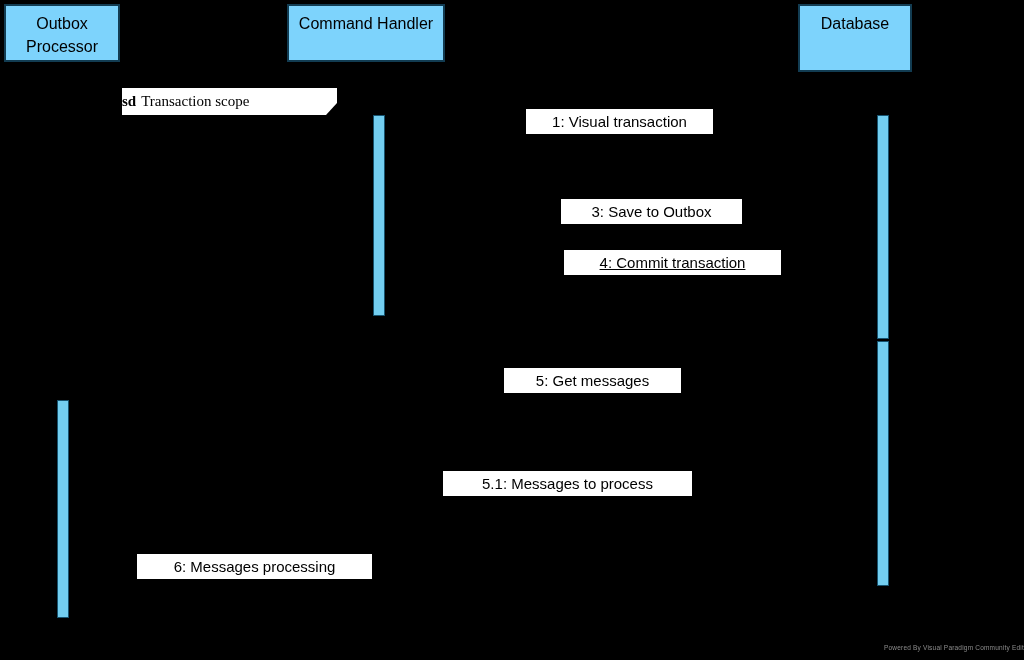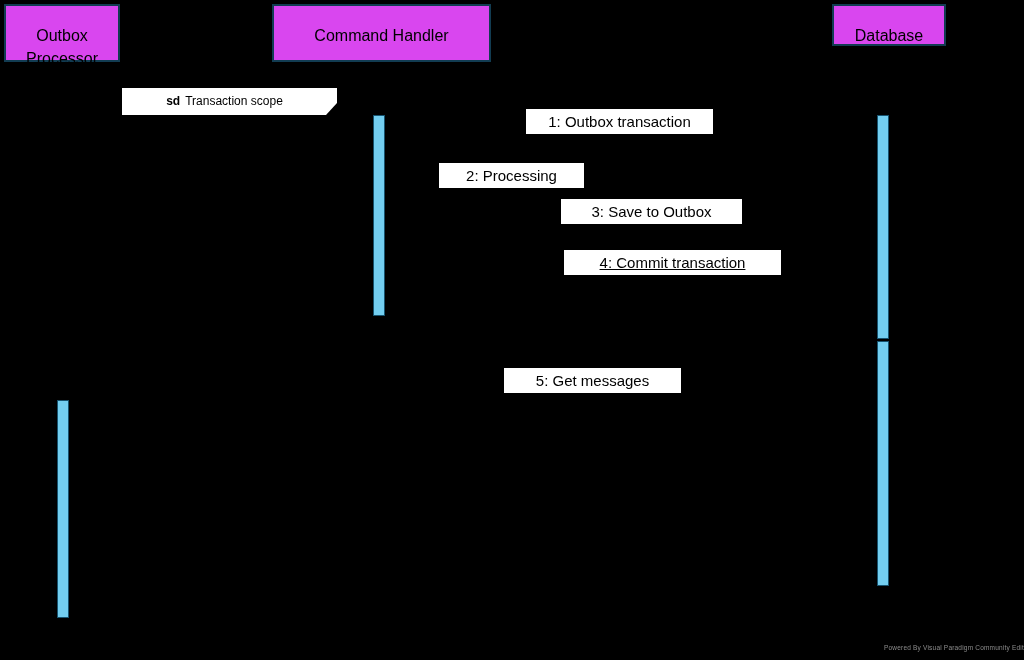--- a/index.html
+++ b/index.html
@@ -8,45 +8,45 @@
     width: 1024px;
     height: 660px;
     background: #000000;
     overflow: hidden;
     font-family: "Liberation Sans", sans-serif;
   }
   
   .participant {
     position: absolute;
     box-sizing: border-box;
-    background: #d946ef;
+    background: #7dd3fc;
     border: 2px solid #123C52;
     color: #000;
     font-size: 16px;
     line-height: 23px;
     text-align: center;
-    padding-top: 18px;
+    padding-top: 6px;
   }
   .p-outbox   { left: 4px;   top: 4px; width: 116px; height: 58px; }
-  .p-command  { left: 272px; top: 4px; width: 219px; height: 58px; }
-  .p-database { left: 832px; top: 4px; width: 114px; height: 42px; }
+  .p-command  { left: 287px; top: 4px; width: 158px; height: 58px; }
+  .p-database { left: 798px; top: 4px; width: 114px; height: 68px; }
 
   
   .sd-label {
     position: absolute;
     left: 122px; top: 88px;
     width: 215px; height: 27px;
     box-sizing: border-box;
     background: #ffffff;
     color: #000;
-    font-size: 12px;
+    font-size: 15px;
     line-height: 27px;
-    text-align: center;
     padding-right: 10px;
     clip-path: polygon(0 0, 100% 0, 100% 56%, calc(100% - 11px) 100%, 0 100%);
+    font-family: Liberation Serif, serif;
   }
   .sd-kw { font-weight: bold; margin-right: 5px; }
 
   
   .bar {
     position: absolute;
     width: 12px;
     box-sizing: border-box;
     background: #73CEF0;
     border: 1px solid #17536F;
@@ -110,24 +110,25 @@
 
   <div class="sd-label">
     <span class="sd-kw">sd</span><span>Transaction scope</span>
   </div>
 
   <div class="bar bar-command"></div>
   <div class="bar bar-db-1"></div>
   <div class="bar bar-db-2"></div>
   <div class="bar bar-outbox"></div>
 
-  <div class="msg m1">1: Outbox transaction</div>
-  <div class="msg m2">2: Processing</div>
+  <div class="msg m1">1: Visual transaction</div>
   <div class="msg m3">3: Save to Outbox</div>
   <div class="msg m4">4: Commit transaction</div>
   <div class="msg m5">5: Get messages</div>
+  <div class="msg m6">5.1: Messages to process</div>
+  <div class="msg m7">6: Messages processing</div>
 
   <div class="watermark">
     <span class="watermark-text">Powered By Visual Paradigm Community Edition</span>
 
   </div>
 
 </div>
 
 </body></html>

